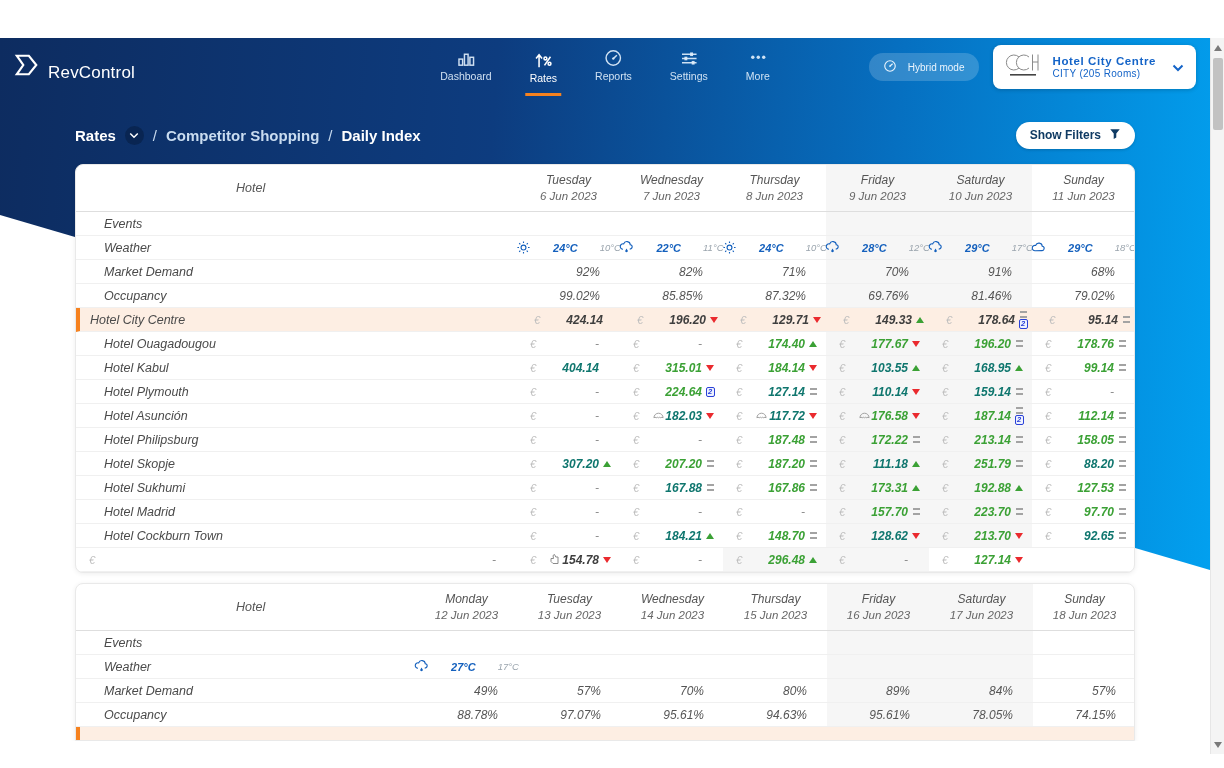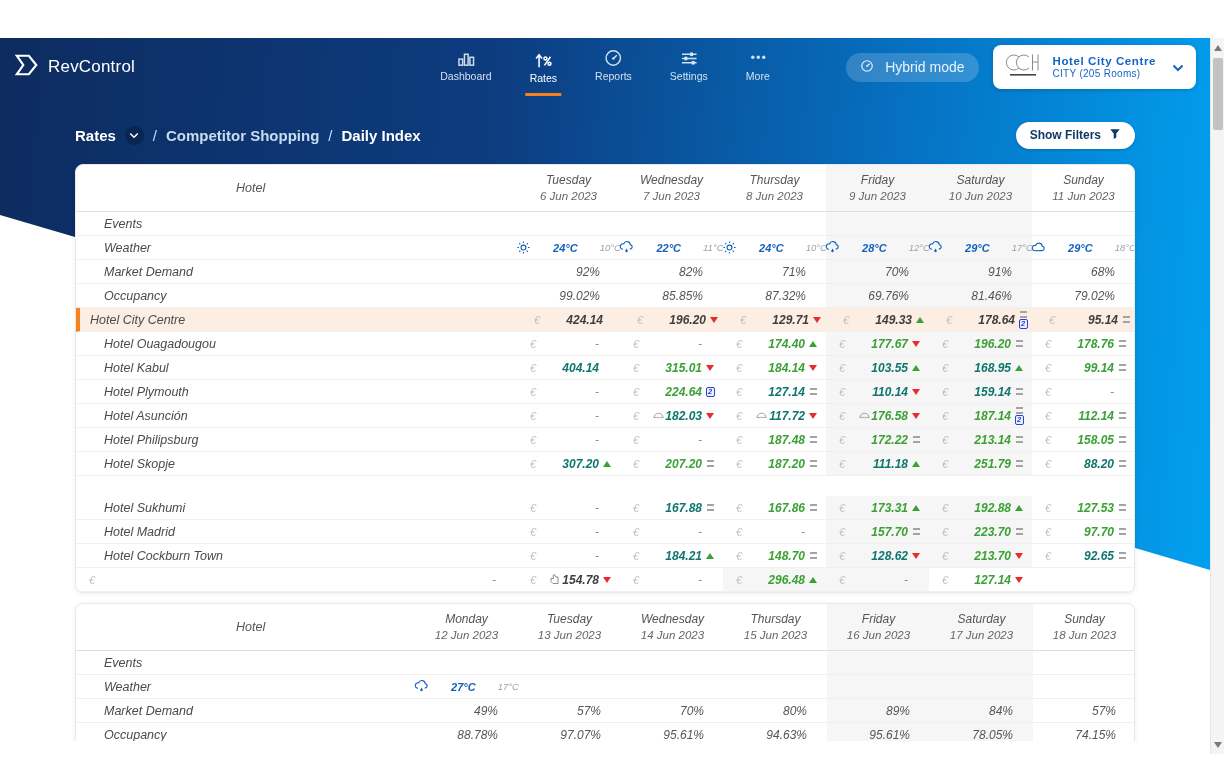--- a/index.html
+++ b/index.html
@@ -7,31 +7,31 @@
 
   .chrome-top { height:38px; background:#fff; }
   .app { position:relative; width:1210px; height:703px; background:#fff; overflow:hidden; }
 
   .hero-bg { position:absolute; left:0; top:0; width:1210px; height:535px;
     background:linear-gradient(94deg,#0d2c60 0%,#0d3c7f 40%,#066fc0 72%,#02a0ef 100%);
     clip-path:polygon(0 0, 100% 0, 100% 532px, 0 177px); }
 
   
   .topbar { position:relative; height:58px; display:flex; align-items:center; padding:0 14px 0 14px; z-index:3; }
-  .logo { display:flex; align-items:center; gap:8px; color:#fff; }
+  .logo { display:flex; align-items:flex-end; gap:8px; color:#fff; }
   .logo-text { font-size:17px; color:#fff; letter-spacing:.2px; }
   .mainnav { position:absolute; left:50%; transform:translateX(-50%); height:58px; display:flex; align-items:stretch; gap:30px; }
   .nav-item { position:relative; display:flex; flex-direction:column; align-items:center; justify-content:center; gap:3px;
     color:rgba(223,238,251,.92); font-size:10.5px; padding:0 4px; cursor:pointer; }
   .nav-item.active { color:#fff; }
   .nav-item.active .nav-underline { position:absolute; bottom:0; left:50%; transform:translateX(-50%); width:36px; height:3px; background:#f6821f; }
   .nav-ic { width:22px; height:18px; display:flex; align-items:center; justify-content:center; }
   .top-right { margin-left:auto; display:flex; align-items:center; gap:14px; }
-  .hybrid-pill { display:flex; gap:11px; background:rgba(255,255,255,.18); border-radius:15px;
-    padding:6px 14px; color:#eaf4fd; font-size:14px; cursor:pointer; }
+  .hybrid-pill { display:flex; align-items:center; gap:11px; background:rgba(255,255,255,.18); border-radius:15px;
+    padding:6px 14px; color:#eaf4fd; font-size:10px; cursor:pointer; }
   .hotel-selector { display:flex; align-items:center; gap:10px; background:#fff; border-radius:8px; padding:6px 12px 6px 8px;
     box-shadow:0 1px 4px rgba(0,0,0,.2); cursor:pointer; min-width:190px; }
   .hotel-names { display:flex; flex-direction:column; line-height:1.25; }
   .hotel-name { color:#1464c8; font-size:11.5px; font-weight:bold; letter-spacing:.6px; }
   .hotel-sub { color:#1464c8; font-size:10px; letter-spacing:.3px; }
 
   
   .crumbrow { position:relative; z-index:3; margin:26px 75px 0 75px; height:26px; display:flex; align-items:center; justify-content:space-between; }
   .crumbs { display:flex; align-items:center; gap:9px; }
   .crumb-main { color:#fff; font-size:15px; font-weight:bold; cursor:pointer; }
@@ -662,21 +662,21 @@
             </span>
           </div>
           <div class="cell vcell">
             <span class="eur">€</span>
             <span class="val c-red">88.20</span>
             <span class="trwrap">
               <span class="tr-eq"></span>
             </span>
           </div>
         </div>
-        <div class="trow hotelrow" style="grid-template-columns:441px repeat(6,103px);height:24px;margin-top:20px;">
+        <div class="trow hotelrow" style="grid-template-columns:441px repeat(6,103px);height:24px;">
           <div class="cell labelcell">Hotel Sukhumi</div>
           <div class="cell vcell">
             <span class="eur">€</span>
             <span class="dashval">-</span>
             <span class="trwrap"></span>
           </div>
           <div class="cell vcell">
             <span class="eur">€</span>
             <span class="val c-red">167.88</span>
             <span class="trwrap">

